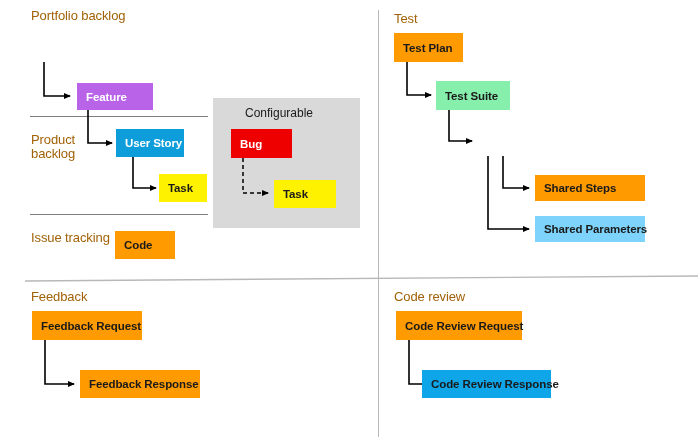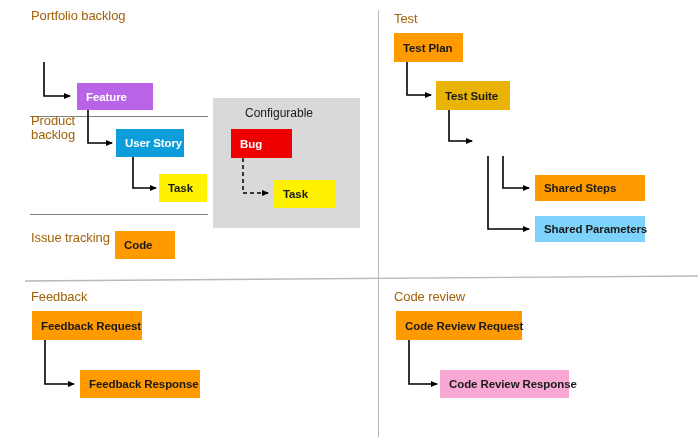--- a/index.html
+++ b/index.html
@@ -72,21 +72,21 @@
   <div class="divider-main-v" style="left:378px; top:10px; height:427px;"></div>
   <svg class="edges">
     <line x1="25" y1="281" x2="698" y2="276" stroke="#b8b8b8" stroke-width="1.4"></line>
   </svg>
 
   <div class="section-label" style="left:31px; top:8px;">Portfolio backlog</div>
 
   <div class="divider-h" style="left:30px; top:116px; width:178px;"></div>
   <div class="divider-h" style="left:30px; top:214px; width:178px;"></div>
 
-  <div class="section-label two-line" style="left:31px; top:114px;">
+  <div class="section-label two-line" style="left:31px; top:133px;">
     <div>Product</div>
     <div>backlog</div>
   </div>
 
   <div class="section-label" style="left:31px; top:230px;">Issue tracking</div>
 
   <div class="group-box" style="left:213px; top:98px; width:147px; height:130px;"></div>
   <div class="group-title" style="left:245px; top:106px;">Configurable</div>
 
   <svg class="edges">
@@ -140,21 +140,21 @@
 
     <path d="M503,156 L503,188 L529,188" fill="none" stroke="#000" stroke-width="1.6" marker-end="url(#ah)"></path>
 
     <path d="M488,156 L488,229 L529,229" fill="none" stroke="#000" stroke-width="1.6" marker-end="url(#ah)"></path>
   </svg>
 
   <div class="node" style="left:394px; top:33px; width:69px; height:29px; background:#FF9A00; color:#1A1A1A;">
     <span>Test Plan</span>
   </div>
 
-  <div class="node" style="left:436px; top:81px; width:74px; height:29px; background:#eab308; color:#1A1A1A;">
+  <div class="node" style="left:436px; top:81px; width:74px; height:29px; background:#86efac; color:#1A1A1A;">
     <span>Test Suite</span>
   </div>
 
 
   <div class="node" style="left:535px; top:175px; width:110px; height:26px; background:#FF9A00; color:#1A1A1A;">
     <span>Shared Steps</span>
   </div>
 
   <div class="node" style="left:535px; top:216px; width:110px; height:26px; background:#7dd3fc; color:#1A1A1A;">
     <span>Shared Parameters</span>
@@ -177,17 +177,17 @@
   <div class="section-label" style="left:394px; top:289px;">Code review</div>
 
   <svg class="edges">
     <path d="M409,340 L409,384 L437,384" fill="none" stroke="#000" stroke-width="1.6" marker-end="url(#ah)"></path>
   </svg>
 
   <div class="node" style="left:396px; top:311px; width:126px; height:29px; background:#FF9A00; color:#1A1A1A;">
     <span>Code Review Request</span>
   </div>
 
-  <div class="node" style="left:440px; top:370px; width:129px; height:28px; background:#f9a8d4; color:#1A1A1A;">
+  <div class="node" style="left:422px; top:370px; width:129px; height:28px; background:#0ea5e9; color:#1A1A1A;">
     <span>Code Review Response</span>
   </div>
 
 </div>
 
 </body></html>

